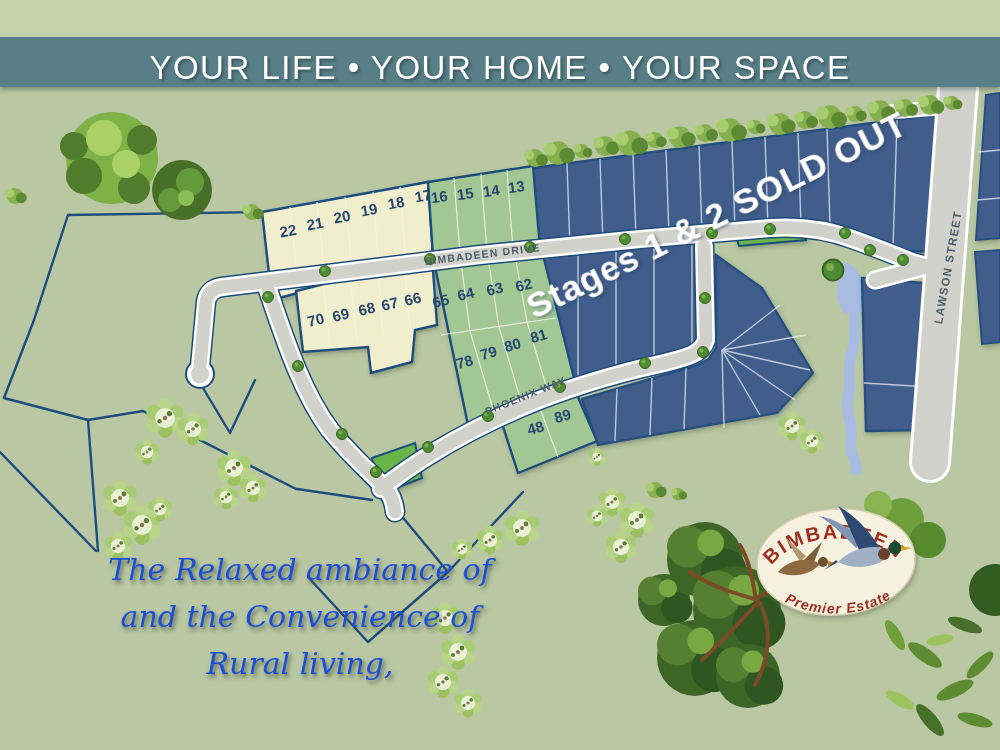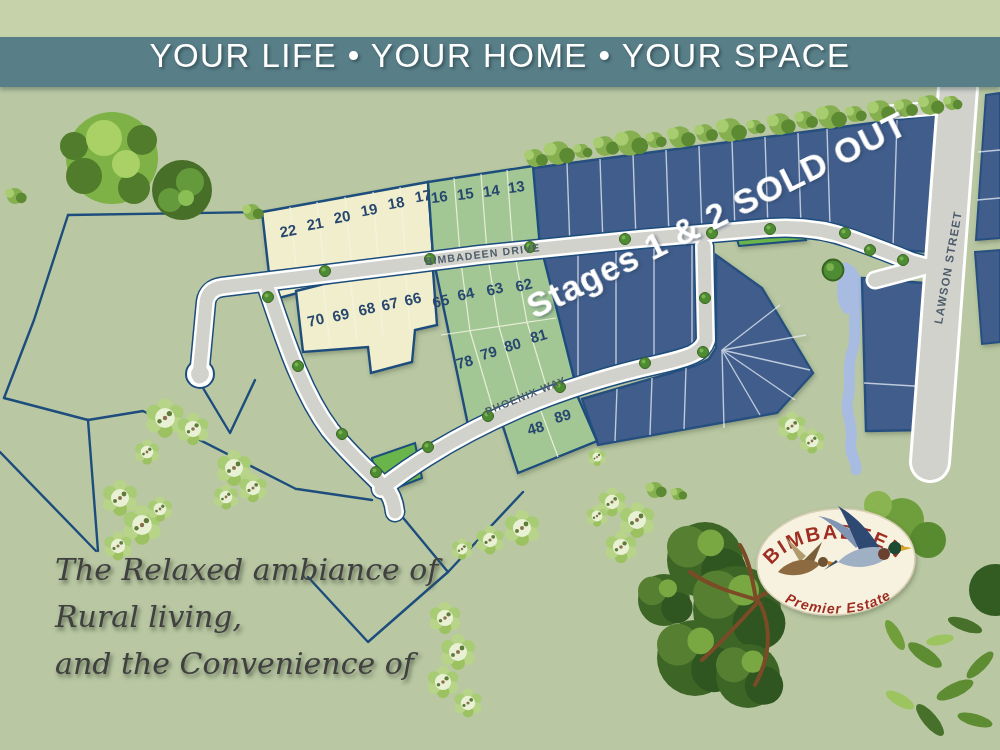--- a/index.html
+++ b/index.html
@@ -1,26 +1,26 @@
 <!DOCTYPE html>
 <html><head>
 <meta charset="utf-8">
 <style>
   html,body{margin:0;padding:0;background:#888;}
   .stage{position:relative;width:1000px;height:750px;overflow:hidden;background:#b9c8a3;
          font-family:"Liberation Sans",sans-serif;}
   svg{position:absolute;top:0;left:0;}
   .top-strip{position:absolute;top:0;left:0;width:1000px;height:37px;background:#c6d3aa;z-index:5;}
   .banner{position:absolute;top:37px;left:0;width:1000px;height:50px;background:#587e88;
-          display:flex;align-items:flex-start;justify-content:center;z-index:5;
+          display:flex;align-items:flex-end;justify-content:center;z-index:5;
           box-shadow:0 3px 4px rgba(40,60,60,.35);}
   .banner span{color:#fff;font-size:33px;letter-spacing:1.5px;font-weight:normal;
           text-shadow:2px 2px 3px rgba(25,45,50,.5);}
-  .tagline{position:absolute;left:55px;top:546px;width:490px;z-index:4;
-          font-family:"DejaVu Serif",serif;font-style:italic;color:#404040;font-size:30px;
+  .tagline{position:absolute;left:55px;top:546px;width:490px;z-index:4;text-align:center;
+          font-family:"DejaVu Serif",serif;font-style:italic;color:#1d4ed8;font-size:30px;
           line-height:47px;text-shadow:2px 3px 4px rgba(70,80,60,.8);}
   .lotnum{font-size:15px;font-weight:bold;fill:#27476f;}
   .streetname{fill:#4e5d6a;font-weight:bold;letter-spacing:1.2px;}
   .soldout{fill:#ffffff;font-weight:bold;font-size:35px;letter-spacing:1px;}
   .divb{stroke:#e9edf5;stroke-width:1.4;opacity:.75;}
   .divg{stroke:#f3f5e2;stroke-width:1.2;opacity:.85;}
   .bnd{stroke:#1d4d7c;stroke-width:2.4;fill:none;stroke-linejoin:round;stroke-linecap:round;}
 </style>
 </head>
 <body>
@@ -395,17 +395,17 @@
   </g>
 </svg>
 
 <div class="top-strip"></div>
 <div class="banner">
   <span>YOUR LIFE • YOUR HOME • YOUR SPACE</span>
 </div>
 
 <div class="tagline">
   <div>The Relaxed ambiance of</div>
+  <div>and the Convenience of</div>
   <div>Rural living,</div>
-  <div>and the Convenience of</div>
 </div>
 
 </div>
 
 </body></html>

